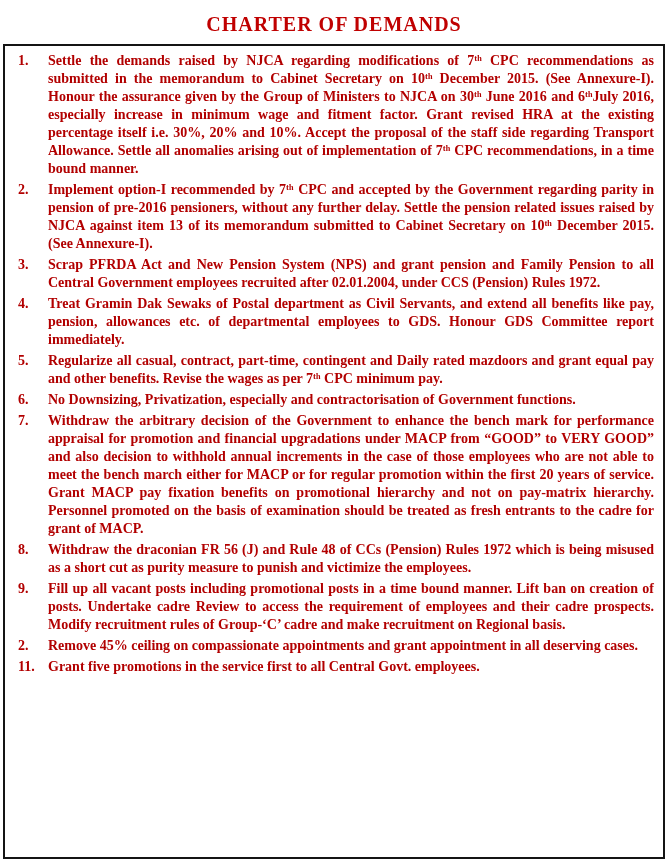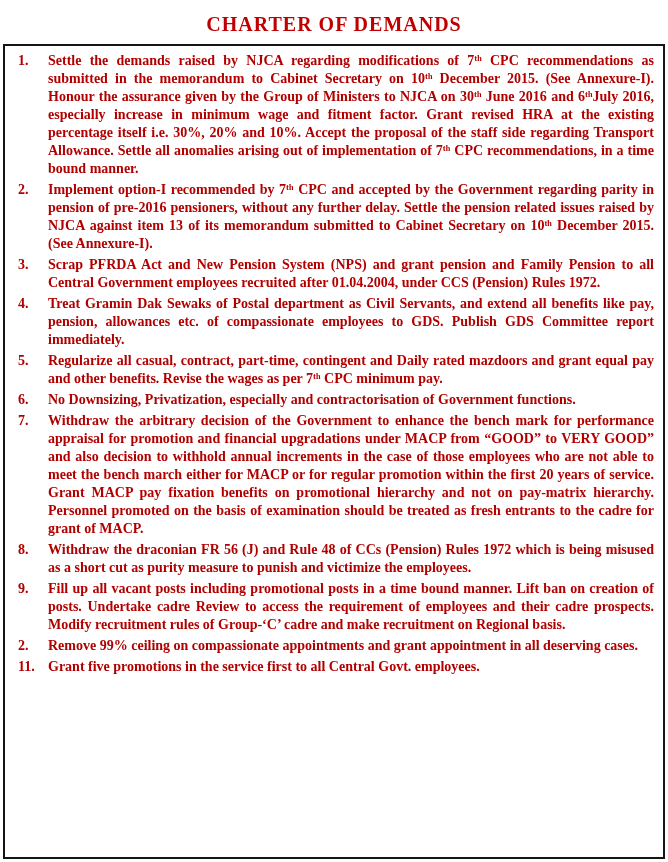--- a/index.html
+++ b/index.html
@@ -64,26 +64,26 @@
       <span class="text">Settle the demands raised by NJCA regarding modifications of 7ᵗʰ CPC recommendations as submitted in the memorandum to Cabinet Secretary on 10ᵗʰ December 2015. (See Annexure-I). Honour the assurance given by the Group of Ministers to NJCA on 30ᵗʰ June 2016 and 6ᵗʰJuly 2016, especially increase in minimum wage and fitment factor. Grant revised HRA at the existing percentage itself i.e. 30%, 20% and 10%. Accept the proposal of the staff side regarding Transport Allowance. Settle all anomalies arising out of implementation of 7ᵗʰ CPC recommendations, in a time bound manner.</span>
     </div>
 
     <div class="item">
       <span class="num">2.</span>
       <span class="text">Implement option-I recommended by 7ᵗʰ CPC and accepted by the Government regarding parity in pension of pre-2016 pensioners, without any further delay. Settle the pension related issues raised by NJCA against item 13 of its memorandum submitted to Cabinet Secretary on 10ᵗʰ December 2015. (See Annexure-I).</span>
     </div>
 
     <div class="item">
       <span class="num">3.</span>
-      <span class="text">Scrap PFRDA Act and New Pension System (NPS) and grant pension and Family Pension to all Central Government employees recruited after 01.04.2004, under CCS (Pension) Rules 1972.</span>
+      <span class="text">Scrap PFRDA Act and New Pension System (NPS) and grant pension and Family Pension to all Central Government employees recruited after 02.01.2004, under CCS (Pension) Rules 1972.</span>
     </div>
 
     <div class="item">
       <span class="num">4.</span>
-      <span class="text">Treat Gramin Dak Sewaks of Postal department as Civil Servants, and extend all benefits like pay, pension, allowances etc. of compassionate employees to GDS. Publish GDS Committee report immediately.</span>
+      <span class="text">Treat Gramin Dak Sewaks of Postal department as Civil Servants, and extend all benefits like pay, pension, allowances etc. of departmental employees to GDS. Honour GDS Committee report immediately.</span>
     </div>
 
     <div class="item">
       <span class="num">5.</span>
       <span class="text">Regularize all casual, contract, part-time, contingent and Daily rated mazdoors and grant equal pay and other benefits. Revise the wages as per 7ᵗʰ CPC minimum pay.</span>
     </div>
 
     <div class="item">
       <span class="num">6.</span>
       <span class="text">No Downsizing, Privatization, especially and contractorisation of Government functions.</span>
@@ -99,21 +99,21 @@
       <span class="text">Withdraw the draconian FR 56 (J) and Rule 48 of CCs (Pension) Rules 1972 which is being misused as a short cut as purity measure to punish and victimize the employees.</span>
     </div>
 
     <div class="item">
       <span class="num">9.</span>
       <span class="text">Fill up all vacant posts including promotional posts in a time bound manner. Lift ban on creation of posts. Undertake cadre Review to access the requirement of employees and their cadre prospects. Modify recruitment rules of Group-‘C’ cadre and make recruitment on Regional basis.</span>
     </div>
 
     <div class="item">
       <span class="num">2.</span>
-      <span class="text">Remove 99% ceiling on compassionate appointments and grant appointment in all deserving cases.</span>
+      <span class="text">Remove 45% ceiling on compassionate appointments and grant appointment in all deserving cases.</span>
     </div>
 
     <div class="item">
       <span class="num">11.</span>
       <span class="text">Grant five promotions in the service first to all Central Govt. employees.</span>
     </div>
 
 
   </div>
 </div>

